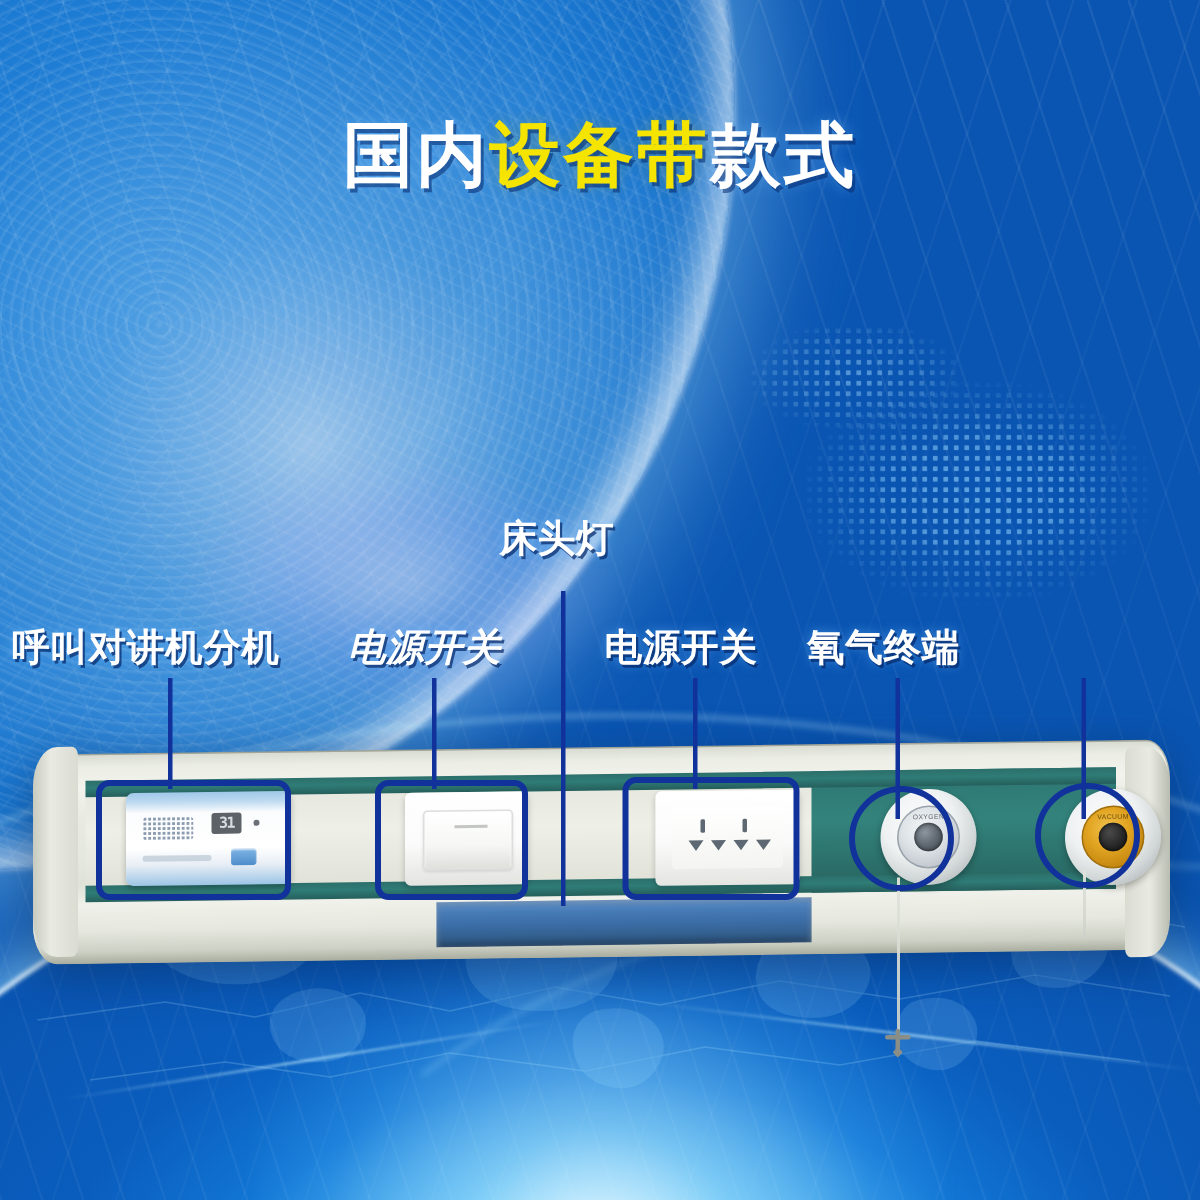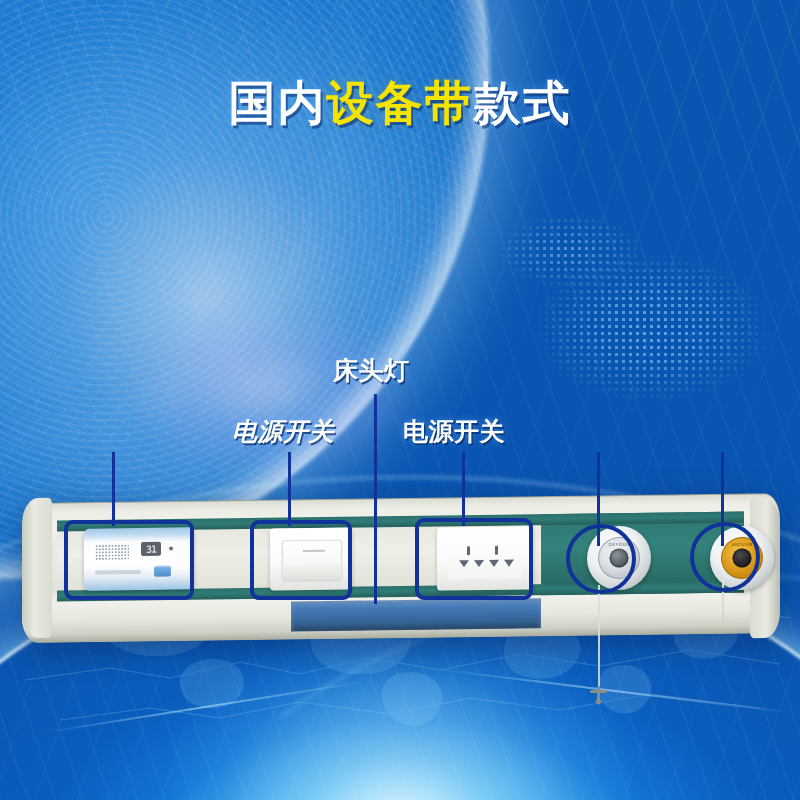--- a/index.html
+++ b/index.html
@@ -467,23 +467,25 @@
   </div>
 
   <div class="leader" style="left:112px; top:452px; height:74px;"></div>
   <div class="leader" style="left:288px; top:452px; height:74px;"></div>
   <div class="leader" style="left:374px; top:394px; height:210px;"></div>
   <div class="leader" style="left:462px; top:452px; height:74px;"></div>
   <div class="leader" style="left:597px; top:452px; height:94px;"></div>
   <div class="leader" style="left:721px; top:452px; height:94px;"></div>
 
   <div class="labels">
+    <div class="lbl" style="left:8px;   top:415px;">呼叫对讲机分机</div>
     <div class="lbl" style="left:232px; top:415px;font-style:italic;">电源开关</div>
-    <div class="lbl" style="left:333px; top:354px;">床头灯</div>
+    <div class="lbl" style="left:333px; top:342px;">床头灯</div>
     <div class="lbl" style="left:403px; top:415px;">电源开关</div>
+    <div class="lbl" style="left:538px; top:415px;">氧气终端</div>
   </div>
 
   <div class="panel-wrap">
     <div class="panel-body"></div>
 
     <div class="panel-inner">
       <div class="face-mid"></div>
       <div class="teal-block"></div>
       <div class="stripe stripe-top"></div>
       <div class="stripe stripe-bot"></div>

